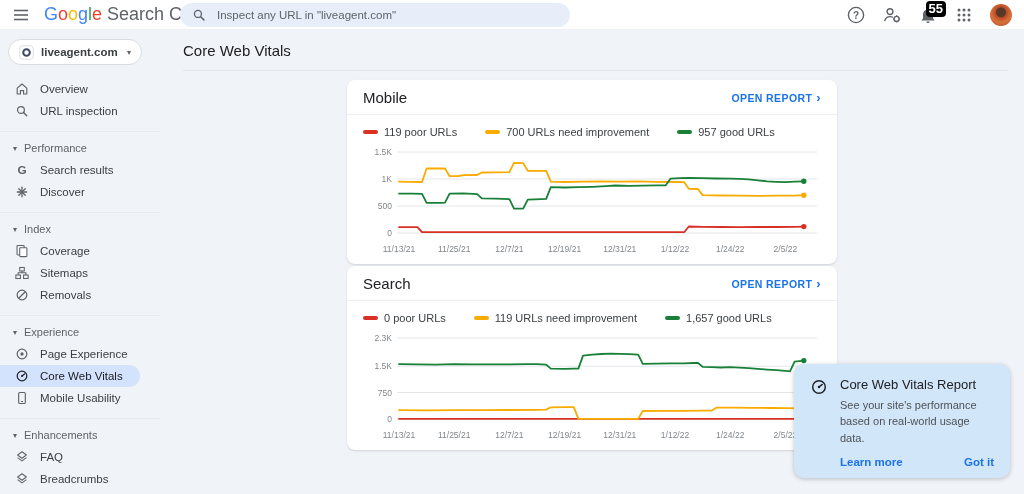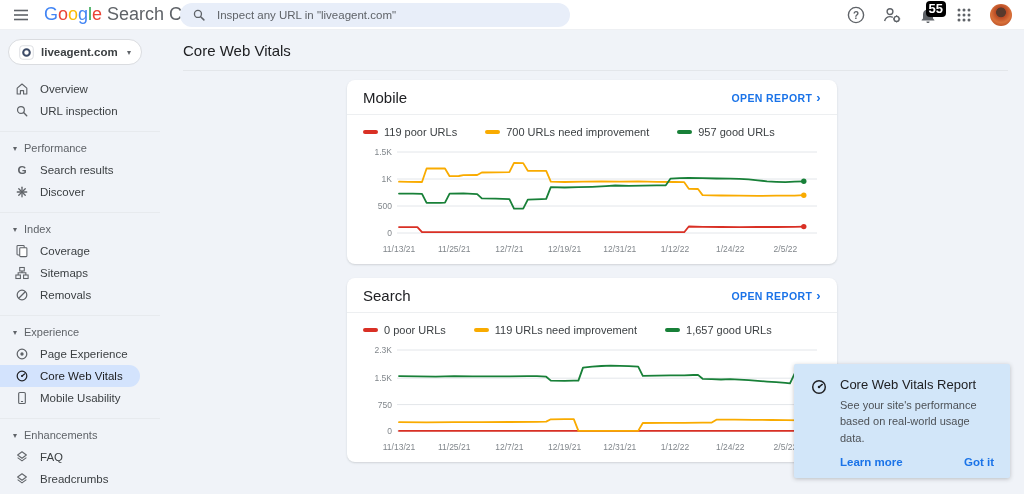--- a/index.html
+++ b/index.html
@@ -38,35 +38,35 @@
   .nav-item.selected { background:#d3e3fd; border-radius:0 16px 16px 0; }
   .nav-item.selected .nav-label { color:#202124; }
   .nav-item.selected .nav-icon { color:#202124; }
   .section { border-top:1px solid #e7eaee; margin-top:9px; padding-top:5px; }
   .section-header { height:22px; display:flex; align-items:center; gap:7px; padding-left:13px;
     font-size:11px; color:#5f6368; cursor:pointer; }
 
   .main { flex:1; padding-top:12px; position:relative; }
   .page-title { font-size:15px; color:#202124; padding-left:23px; }
   .title-divider { border-bottom:1px solid #e3e6ea; margin:11px 16px 0 23px; }
-  .cards { width:490px; margin:9px auto 0; display:flex; flex-direction:column; gap:14px; }
+  .cards { width:490px; margin:9px auto 0; display:flex; flex-direction:column; gap:2px; }
   .card { background:#fff; border-radius:8px; box-shadow:0 1px 2px rgba(60,64,67,.18); }
   .card-header { display:flex; align-items:center; padding:9px 16px 8px; border-bottom:1px solid #edeff1; }
   .card-title { font-size:15px; font-weight:400; color:#202124; margin:0; }
   .open-report { margin-left:auto; color:#1a73e8; font-size:10.5px; font-weight:bold;
     letter-spacing:.4px; cursor:pointer; display:flex; align-items:flex-end; gap:4px; text-decoration:none; }
   .open-report .chev { font-size:13px; font-weight:bold; line-height:1; }
   .legend { display:flex; align-items:center; gap:28px; padding:11px 16px 2px; }
   .legend-item { display:flex; align-items:center; gap:6px; }
   .legend-dash { width:15px; height:3.5px; border-radius:2px; }
   .legend-text { font-size:11px; color:#3c4043; }
   svg.chart { display:block; margin:0 16px 4px; }
 
   .popup { position:fixed; right:14px; bottom:16px; width:216px; background:#d2e6f9;
-    border-radius:2px; padding:13px 16px 10px; box-shadow:0 1px 4px rgba(60,64,67,.3);
+    border-radius:10px; padding:13px 16px 10px; box-shadow:0 1px 4px rgba(60,64,67,.3);
     display:flex; gap:12px; z-index:20; }
   .popup-icon { width:18px; height:18px; color:#202124; flex-shrink:0; margin-top:1px; }
   .popup-title { font-size:13px; color:#202124; font-weight:500; }
   .popup-body { font-size:11px; color:#4d5156; line-height:1.5; margin-top:5px; }
   .popup-actions { display:flex; justify-content:space-between; gap:20px; margin-top:10px; }
   .popup-btn { color:#1a73e8; font-size:11.5px; font-weight:bold; cursor:pointer; }
 </style>
 </head>
 <body>
 

